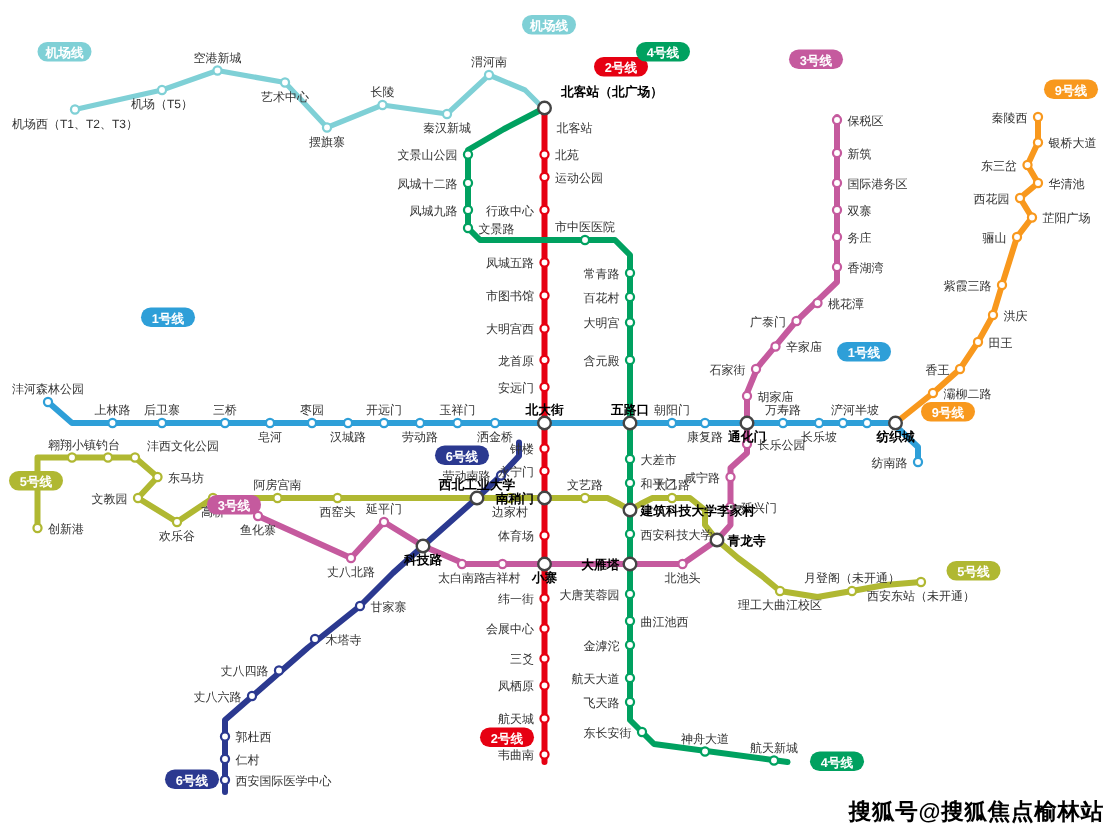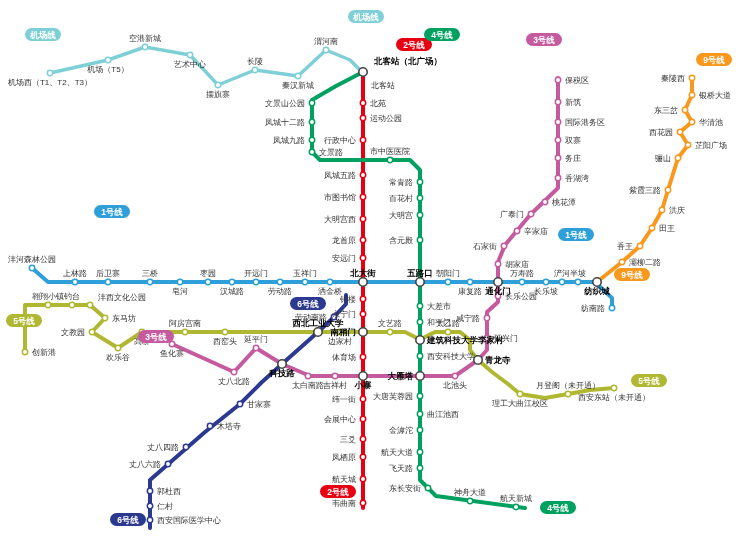--- a/index.html
+++ b/index.html
@@ -311,13 +311,14 @@
       <text x="649" y="384" text-anchor="middle" font-size="8.5" font-weight="bold" fill="#fff">5号线</text>
       <rect x="290" y="297" width="36" height="13" rx="6.5" fill="#2b3990"></rect>
       <text x="308" y="307" text-anchor="middle" font-size="8.5" font-weight="bold" fill="#fff">6号线</text>
       <rect x="110" y="513" width="36" height="13" rx="6.5" fill="#2b3990"></rect>
       <text x="128" y="523" text-anchor="middle" font-size="8.5" font-weight="bold" fill="#fff">6号线</text>
       <rect x="320" y="485" width="36" height="13" rx="6.5" fill="#e60012"></rect>
       <text x="338" y="495" text-anchor="middle" font-size="8.5" font-weight="bold" fill="#fff">2号线</text>
       <rect x="540" y="501" width="36" height="13" rx="6.5" fill="#00a160"></rect>
       <text x="558" y="511" text-anchor="middle" font-size="8.5" font-weight="bold" fill="#fff">4号线</text>
     </svg>
+  <div class="watermark">搜狐号@搜狐焦点榆林站</div>
 </div>
 
 </body></html>

